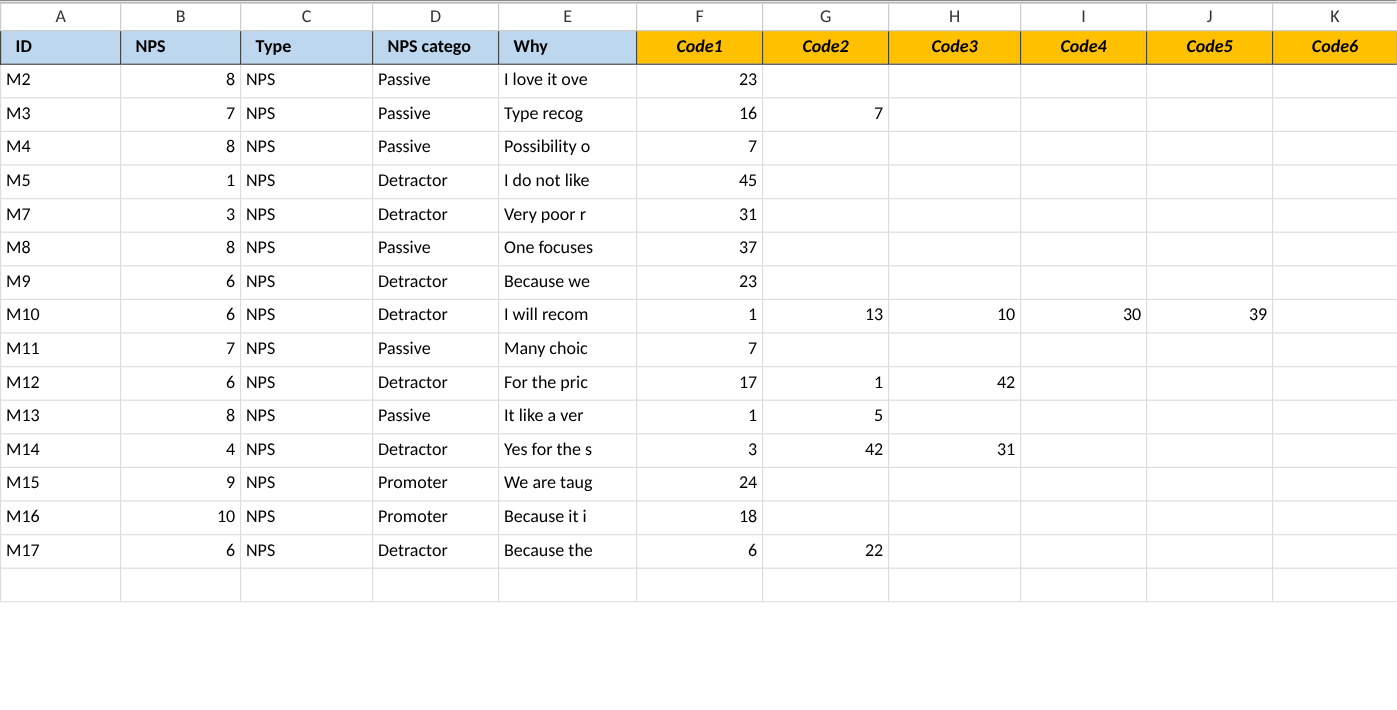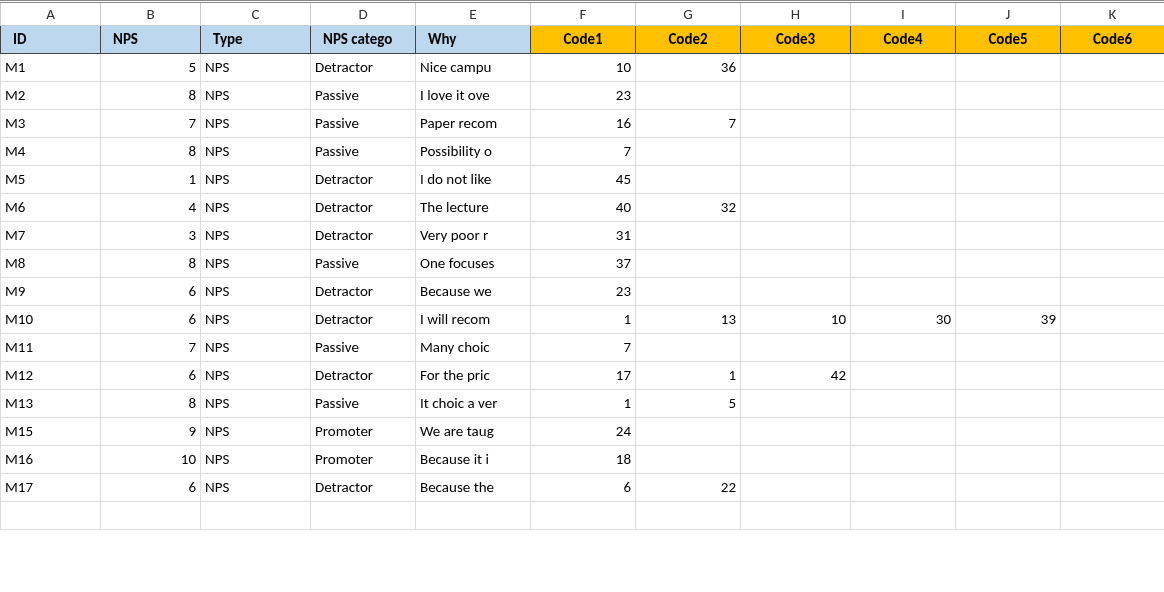--- a/index.html
+++ b/index.html
@@ -44,20 +44,21 @@
     background: #BDD7EE;
     font-weight: bold;
     border: 1px solid #444;
     padding-left: 12px;
   }
   .hdr-gold {
     background: #FFC000;
     font-weight: bold;
     text-align: center;
     border: 1px solid #444;
+    font-style: italic;
   }
   col.cA { width: 100px; }
   col.cB { width: 100px; }
   col.cC { width: 110px; }
   col.cD { width: 105px; }
   col.cE { width: 115px; }
   col.cF { width: 105px; }
   col.cG { width: 105px; }
   col.cH { width: 110px; }
   col.cI { width: 105px; }
@@ -105,51 +106,38 @@
           <td class="hdr-blue txt">NPS catego</td>
           <td class="hdr-blue txt">Why</td>
           <td class="hdr-gold">Code1</td>
           <td class="hdr-gold">Code2</td>
           <td class="hdr-gold">Code3</td>
           <td class="hdr-gold">Code4</td>
           <td class="hdr-gold">Code5</td>
           <td class="hdr-gold">Code6</td>
         </tr>
         <tr>
-          <td class="txt">M1</td>
-          <td class="num">5</td>
-          <td class="txt">NPS</td>
-          <td class="txt">Detractor</td>
-          <td class="txt">Nice campu</td>
-          <td class="num">10</td>
-          <td class="num">36</td>
-          <td class="num"></td>
-          <td class="num"></td>
-          <td class="num"></td>
-          <td class="num"></td>
-        </tr>
-        <tr>
           <td class="txt">M2</td>
           <td class="num">8</td>
           <td class="txt">NPS</td>
           <td class="txt">Passive</td>
           <td class="txt">I love it ove</td>
           <td class="num">23</td>
           <td class="num"></td>
           <td class="num"></td>
           <td class="num"></td>
           <td class="num"></td>
           <td class="num"></td>
         </tr>
         <tr>
           <td class="txt">M3</td>
           <td class="num">7</td>
           <td class="txt">NPS</td>
           <td class="txt">Passive</td>
-          <td class="txt">Paper recom</td>
+          <td class="txt">Type recog</td>
           <td class="num">16</td>
           <td class="num">7</td>
           <td class="num"></td>
           <td class="num"></td>
           <td class="num"></td>
           <td class="num"></td>
         </tr>
         <tr>
           <td class="txt">M4</td>
           <td class="num">8</td>
@@ -164,33 +152,20 @@
           <td class="num"></td>
         </tr>
         <tr>
           <td class="txt">M5</td>
           <td class="num">1</td>
           <td class="txt">NPS</td>
           <td class="txt">Detractor</td>
           <td class="txt">I do not like</td>
           <td class="num">45</td>
           <td class="num"></td>
-          <td class="num"></td>
-          <td class="num"></td>
-          <td class="num"></td>
-          <td class="num"></td>
-        </tr>
-        <tr>
-          <td class="txt">M6</td>
-          <td class="num">4</td>
-          <td class="txt">NPS</td>
-          <td class="txt">Detractor</td>
-          <td class="txt">The lecture</td>
-          <td class="num">40</td>
-          <td class="num">32</td>
           <td class="num"></td>
           <td class="num"></td>
           <td class="num"></td>
           <td class="num"></td>
         </tr>
         <tr>
           <td class="txt">M7</td>
           <td class="num">3</td>
           <td class="txt">NPS</td>
           <td class="txt">Detractor</td>
@@ -265,24 +240,37 @@
           <td class="num">42</td>
           <td class="num"></td>
           <td class="num"></td>
           <td class="num"></td>
         </tr>
         <tr>
           <td class="txt">M13</td>
           <td class="num">8</td>
           <td class="txt">NPS</td>
           <td class="txt">Passive</td>
-          <td class="txt">It choic a ver</td>
+          <td class="txt">It like a ver</td>
           <td class="num">1</td>
           <td class="num">5</td>
           <td class="num"></td>
+          <td class="num"></td>
+          <td class="num"></td>
+          <td class="num"></td>
+        </tr>
+        <tr>
+          <td class="txt">M14</td>
+          <td class="num">4</td>
+          <td class="txt">NPS</td>
+          <td class="txt">Detractor</td>
+          <td class="txt">Yes for the s</td>
+          <td class="num">3</td>
+          <td class="num">42</td>
+          <td class="num">31</td>
           <td class="num"></td>
           <td class="num"></td>
           <td class="num"></td>
         </tr>
         <tr>
           <td class="txt">M15</td>
           <td class="num">9</td>
           <td class="txt">NPS</td>
           <td class="txt">Promoter</td>
           <td class="txt">We are taug</td>

